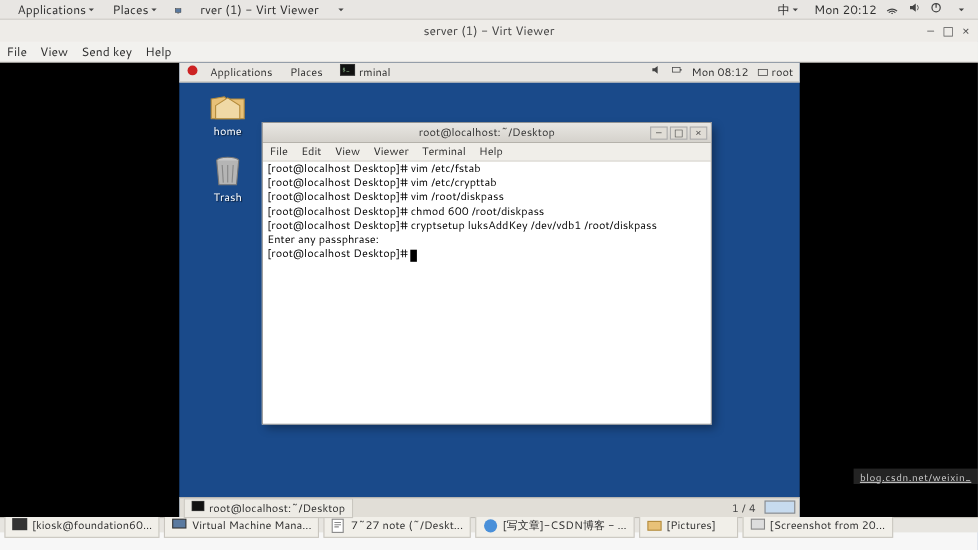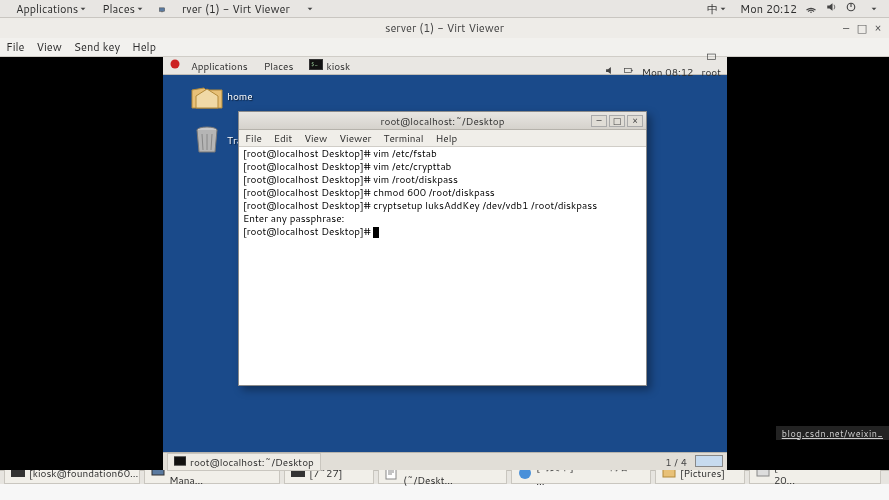--- a/index.html
+++ b/index.html
@@ -15,36 +15,36 @@
 .viewer-controls span { width:10px; height:10px; display:flex; align-items:center; justify-content:center; color:#555; }
 .viewer-menu { height:19px; background:#f2f1ee; border-bottom:1px solid #d0cdc7; display:flex; align-items:center; padding:0 6px; gap:12px; font-size:11px; }
 .viewer-menu span { cursor:pointer; }
 .stage { position:relative; height:413px; background:#000; }
 .vm { position:absolute; left:163px; top:0; width:564px; height:413px; background:#1a4a8a; }
 .vm-top { height:18px; background:#e9e7e3; border-bottom:1px solid #c0bdb7; display:flex; align-items:center; padding:0 6px; font-size:10px; }
 .vm-top .left { display:flex; align-items:center; gap:4px; }
 .vm-top .menu { padding:1px 6px; cursor:pointer; }
 .vm-top .right { margin-left:auto; display:flex; align-items:flex-end; gap:8px; }
 .desk-icons { position:absolute; left:26px; top:24px; display:flex; flex-direction:column; gap:14px; align-items:center; }
-.desk-icon { display:flex; flex-direction:row; align-items:center; gap:2px; color:#fff; font-size:10px; text-shadow:1px 1px 1px rgba(0,0,0,.6); }
+.desk-icon { display:flex; flex-direction:column; align-items:center; gap:2px; color:#fff; font-size:10px; text-shadow:1px 1px 1px rgba(0,0,0,.6); }
 .desk-icon .ico { width:36px; height:30px; display:flex; align-items:center; justify-content:center; }
 .term-win { position:absolute; left:75px; top:54px; width:409px; height:275px; background:#fff; border:1px solid #8b8b8b; box-shadow:4px 4px 8px rgba(0,0,0,.35); display:flex; flex-direction:column; }
 .term-title { height:18px; background:linear-gradient(#e8e6e2,#d5d2cc); border-bottom:1px solid #b5b2ab; display:flex; align-items:center; justify-content:center; font-size:10px; color:#333; position:relative; }
 .term-title .ctrls { position:absolute; right:3px; display:flex; gap:2px; }
 .term-title .ctrls span { width:16px; height:12px; background:#e0ddd6; border:1px solid #aaa; font-size:9px; display:flex; align-items:center; justify-content:center; color:#444; cursor:pointer; }
 .term-menu { height:17px; background:#f0eee9; border-bottom:1px solid #d0cdc7; display:flex; align-items:center; padding:0 6px; gap:12px; font-size:10px; }
 .term-menu span { cursor:pointer; }
 .term-body { flex:1; background:#fff; padding:0 4px; font-family:"DejaVu Sans Mono",monospace; font-size:10px; line-height:13px; color:#000; white-space:pre; overflow:hidden; }
 .term-body .cursor { display:inline-block; width:6px; height:11px; background:#000; vertical-align:text-bottom; }
 .vm-taskbar { position:absolute; bottom:0; left:0; right:0; height:18px; background:#e1ded7; border-top:1px solid #b8b5ae; display:flex; align-items:center; padding:0 4px; font-size:10px; }
 .vm-task { background:#edebe5; border:1px solid #c9c6bf; padding:1px 6px; display:flex; align-items:center; gap:4px; cursor:pointer; }
 .vm-pager { margin-left:auto; display:flex; align-items:flex-start; gap:8px; }
 .vm-pager .num { color:#444; }
 .vm-pager .ws { width:28px; height:12px; border:1px solid #888; background:#c7dbef; }
-.bottom-bar { height:14px; background:#e7e5e0; border-top:1px solid #c3c0b9; display:flex; align-items:flex-end; padding:0 4px; gap:4px; font-size:10px; }
+.bottom-bar { height:14px; background:#e7e5e0; border-top:1px solid #c3c0b9; display:flex; align-items:center; padding:0 4px; gap:4px; font-size:10px; }
 .task { height:22px; background:#f1efe9; border:1px solid #c9c6bf; padding:0 6px; display:flex; align-items:center; gap:4px; cursor:pointer; min-width:90px; }
 .task .ico { width:14px; height:14px; display:flex; align-items:center; justify-content:center; }
 .bottom-right { margin-left:auto; display:flex; align-items:center; gap:6px; color:#555; }
 .watermark { position:absolute; right:0; bottom:30px; height:14px; display:flex; align-items:center; padding:0 6px; background:rgba(100,100,100,.35); color:#cfcfcf; font-size:9px; letter-spacing:.5px;text-decoration:underline; }
 </style>
 </head>
 <body>
 
 <div class="outer-top">
   <div class="left">
@@ -128,33 +128,33 @@
               <circle cx="8" cy="8" r="6" fill="#c22"></circle>
             </svg></span>
         <span class="menu">Applications</span>
         <span class="menu">Places</span>
         <span class="menu" style="display:flex;align-items:center;gap:3px;">
           <span><svg width="14" height="11" viewBox="0 0 14 11">
                 <rect width="14" height="11" fill="#333"></rect>
                 <rect x="1" y="1" width="12" height="9" fill="#111"></rect>
                 <text x="2" y="7" font-size="6" fill="#9c9">$_</text>
               </svg></span>
-          <span>kiosk</span>
+          <span>rminal</span>
         </span>
       </div>
       <div class="right">
         <span><svg width="11" height="11" viewBox="0 0 16 16">
               <path d="M3 6h3l4-3v10l-4-3H3z" fill="#444"></path>
             </svg></span>
         <span><svg width="11" height="11" viewBox="0 0 16 16">
               <rect x="2" y="5" width="10" height="6" stroke="#444" fill="none"></rect>
               <rect x="12" y="7" width="2" height="2" fill="#444"></rect>
             </svg></span>
         <span>Mon 08:12</span>
-        <span style="display:flex;align-items:center;gap:2px;flex-direction:column;">
+        <span style="display:flex;align-items:center;gap:2px;">
           <svg width="11" height="11" viewBox="0 0 16 16">
               <rect x="2" y="3" width="12" height="8" stroke="#444" fill="none"></rect>
             </svg>
           <span>root</span>
         </span>
       </div>
     </div>
 
     <div class="desk-icons">
       <div class="desk-icon">
@@ -231,28 +231,20 @@
       <span class="ico">
         <svg width="14" height="14" viewBox="0 0 14 14">
           <rect x="1" y="1" width="12" height="8" fill="#5a7aa0" stroke="#333"></rect>
         </svg>
       </span>
       <span>Virtual Machine Mana...</span>
     </div>
     <div class="task">
       <span class="ico">
         <svg width="14" height="14" viewBox="0 0 14 14">
-          <rect width="14" height="11" fill="#333"></rect>
-        </svg>
-      </span>
-      <span>[7~27]</span>
-    </div>
-    <div class="task">
-      <span class="ico">
-        <svg width="14" height="14" viewBox="0 0 14 14">
           <rect x="1" y="1" width="10" height="12" fill="#fff" stroke="#888"></rect>
           <path d="M3 4h6M3 6h6M3 8h4" stroke="#888"></path>
         </svg>
       </span>
       <span>7~27 note (~/Deskt...</span>
     </div>
     <div class="task">
       <span class="ico">
         <svg width="14" height="14" viewBox="0 0 14 14">
           <circle cx="7" cy="7" r="6" fill="#4a90d9"></circle>

